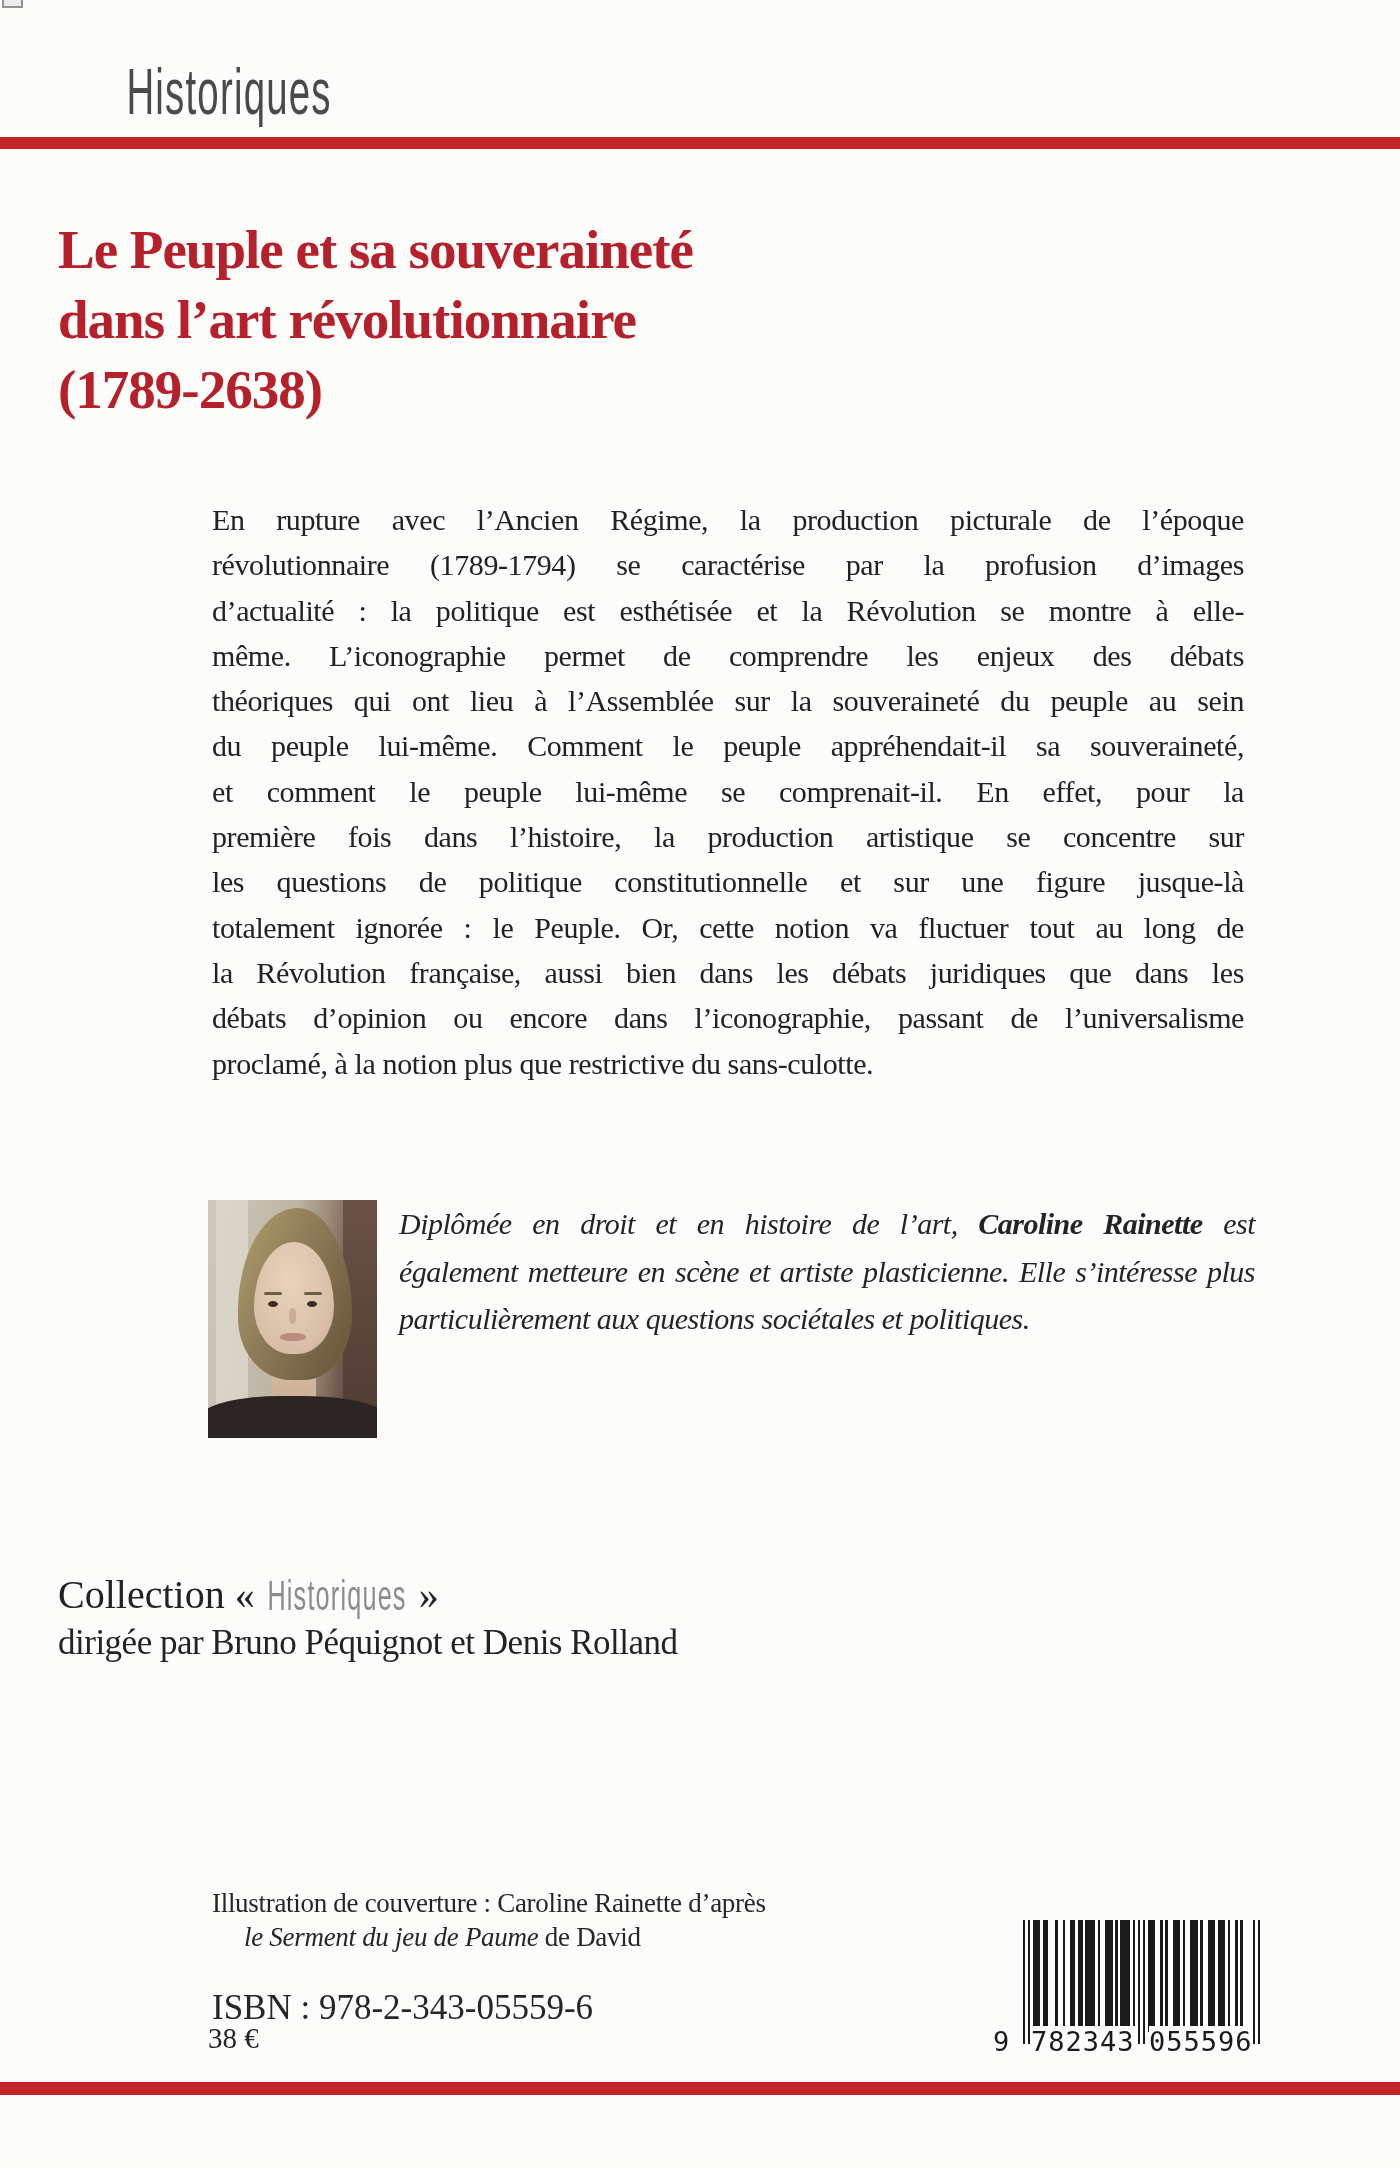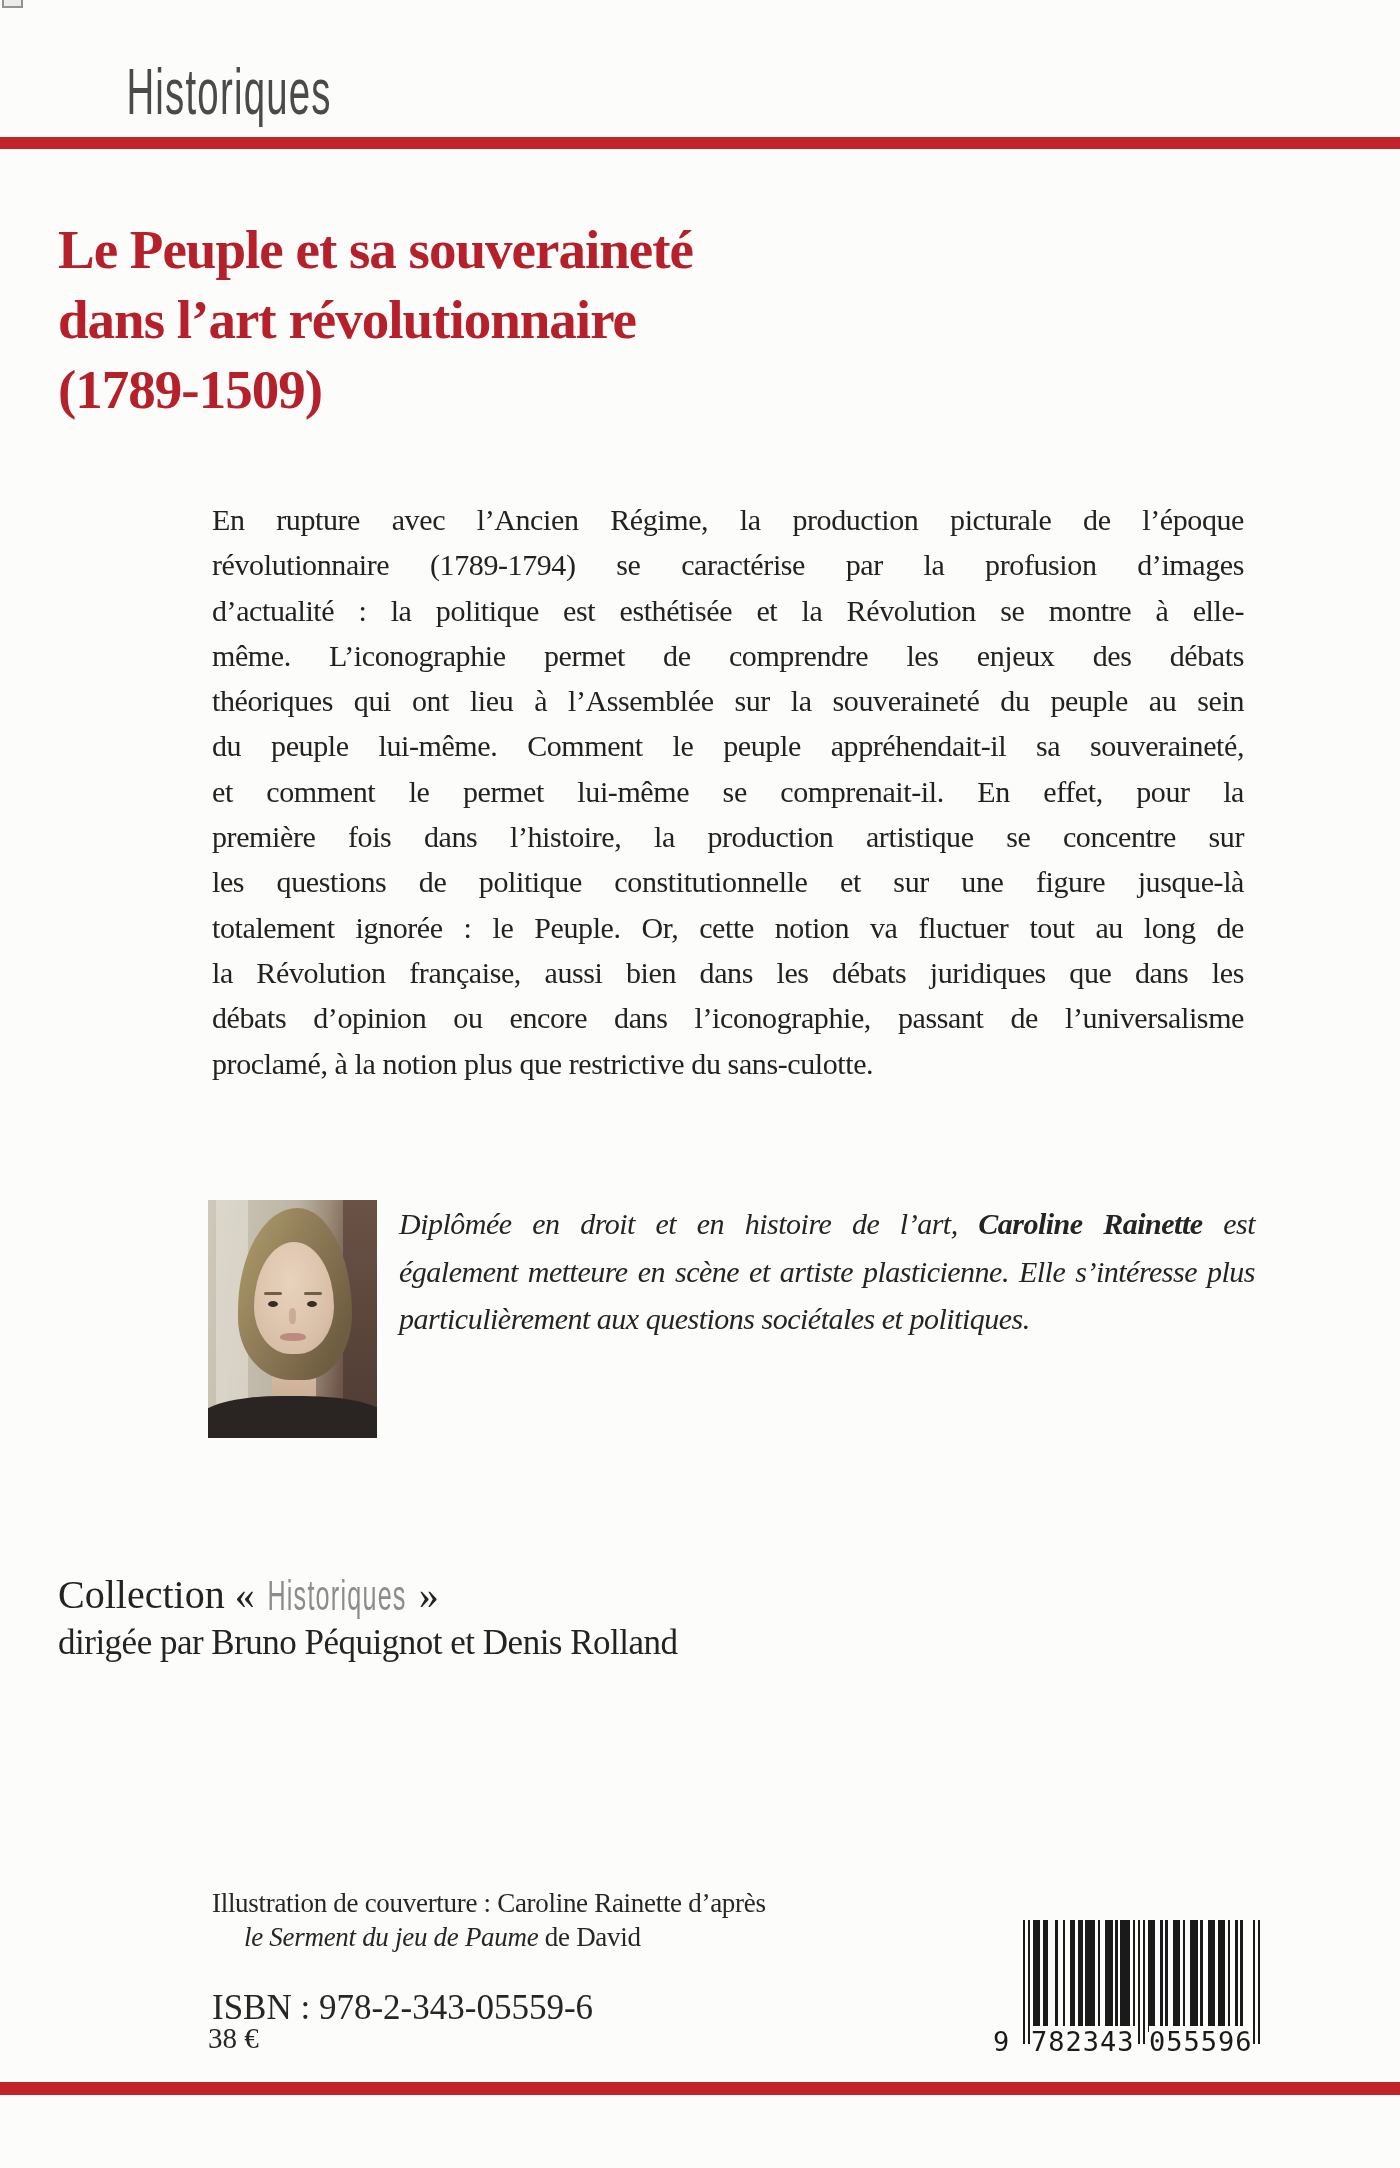--- a/index.html
+++ b/index.html
@@ -95,31 +95,31 @@
 
 <div class="centered logo-top">
   <span class="logo-script">Historiques</span>
 </div>
 
 <div class="rule rule-top"></div>
 
 <div class="centered title-block">
   <div>Le Peuple et sa souveraineté</div>
   <div>dans l’art révolutionnaire</div>
-  <div>(1789-1509)</div>
+  <div>(1789-2638)</div>
 </div>
 
 <div class="synopsis">
     <div class="syn-line">En rupture avec l’Ancien Régime, la production picturale de l’époque</div>
     <div class="syn-line">révolutionnaire (1789-1794) se caractérise par la profusion d’images</div>
     <div class="syn-line">d’actualité : la politique est esthétisée et la Révolution se montre à elle-</div>
     <div class="syn-line">même. L’iconographie permet de comprendre les enjeux des débats</div>
     <div class="syn-line">théoriques qui ont lieu à l’Assemblée sur la souveraineté du peuple au sein</div>
     <div class="syn-line">du peuple lui-même. Comment le peuple appréhendait-il sa souveraineté,</div>
-    <div class="syn-line">et comment le permet lui-même se comprenait-il. En effet, pour la</div>
+    <div class="syn-line">et comment le peuple lui-même se comprenait-il. En effet, pour la</div>
     <div class="syn-line">première fois dans l’histoire, la production artistique se concentre sur</div>
     <div class="syn-line">les questions de politique constitutionnelle et sur une figure jusque-là</div>
     <div class="syn-line">totalement ignorée : le Peuple. Or, cette notion va fluctuer tout au long de</div>
     <div class="syn-line">la Révolution française, aussi bien dans les débats juridiques que dans les</div>
     <div class="syn-line">débats d’opinion ou encore dans l’iconographie, passant de l’universalisme</div>
     <div class="syn-line last">proclamé, à la notion plus que restrictive du sans-culotte.</div>
   </div>
 
 <div class="bio">
   <div class="photo">

